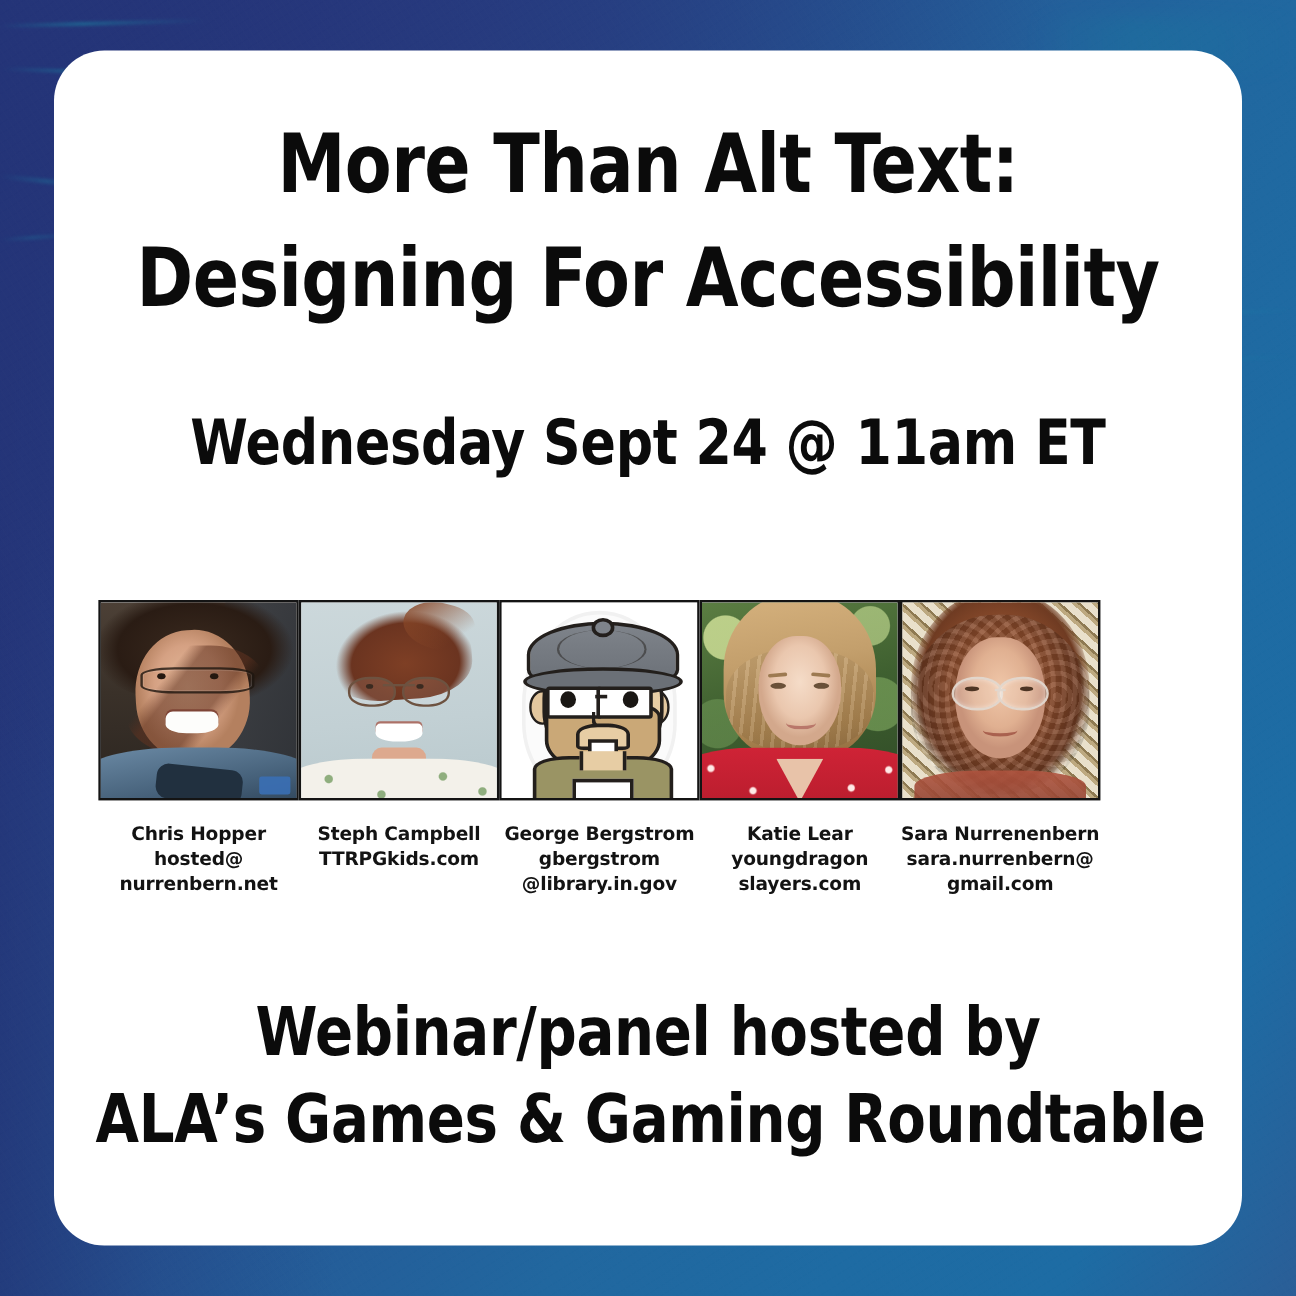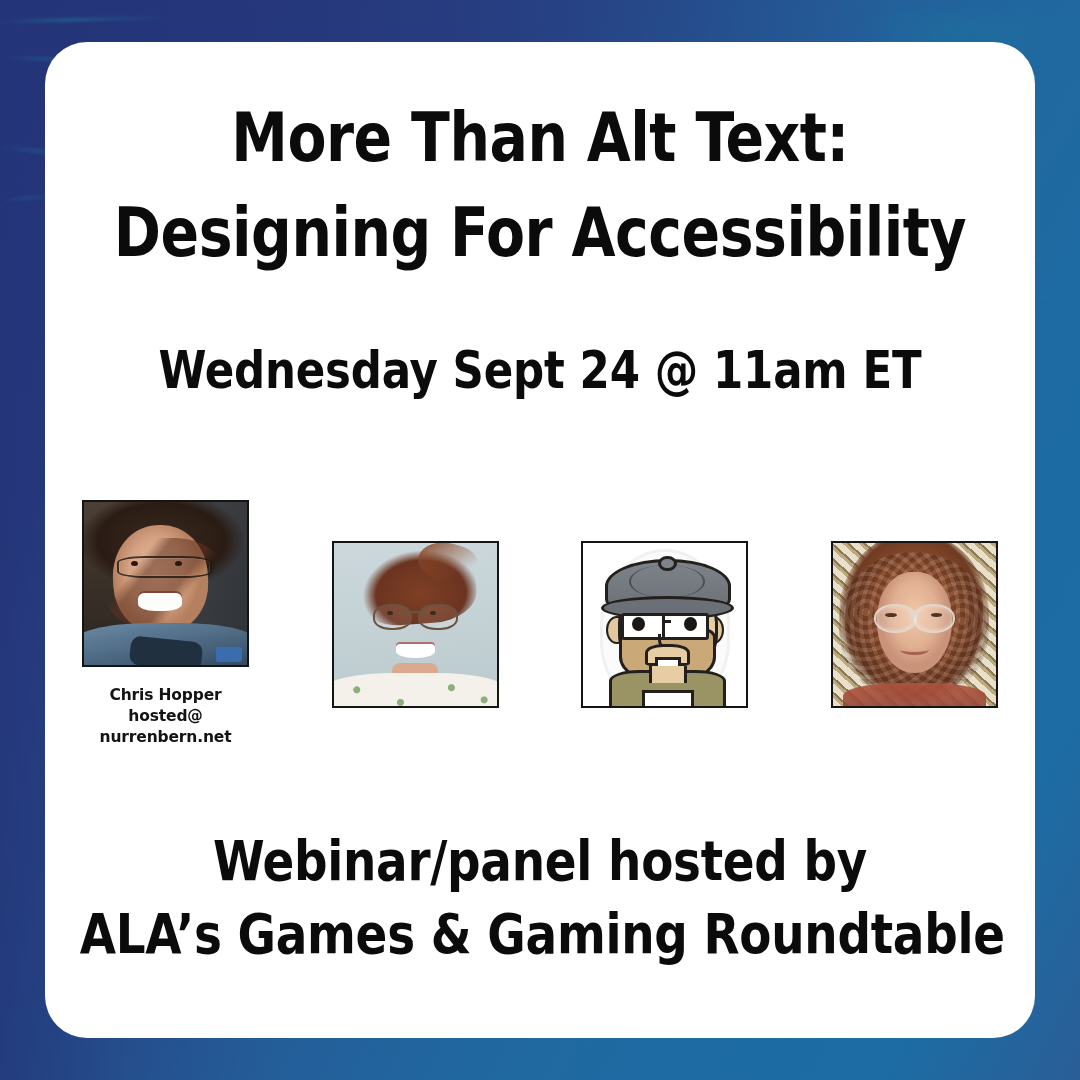--- a/index.html
+++ b/index.html
@@ -116,24 +116,24 @@
     white-space: nowrap;
     transform: scaleX(0.93);
     transform-origin: 50% 50%;
   }
 
   
   #speakers {
     position: absolute;
     left: 37px;
     top: 458px;
-    width: 916px;
+    width: 752px;
     display: flex;
     justify-content: space-between;
-    align-items: center;
+    align-items: flex-start;
   }
   .speaker { width: 167px; }
   .photo-frame {
     width: 167px;
     height: 167px;
     box-sizing: border-box;
     border: 2px solid #141414;
     overflow: hidden;
     position: relative;
     background: #ddd;
@@ -518,20 +518,24 @@
             <div class="glasses">
               <div class="lens l"></div>
               <div class="lens r"></div>
             </div>
             <div class="bridge"></div>
             <div class="eye l"></div>
             <div class="eye r"></div>
             <div class="smile"></div>
             <div class="shirt"></div>
           </div>
+        </div>
+        <div class="speaker-caption">
+          <span class="cap-line">Steph Campbell</span>
+          <span class="cap-line">TTRPGkids.com</span>
         </div>
       </div>
 
       <div class="speaker">
         <div class="photo-frame">
           <div class="photo-inner p-george">
             <div class="halo"></div>
             <div class="ear l"></div>
             <div class="ear r"></div>
             <div class="head"></div>
@@ -546,38 +550,69 @@
             <div class="g-eye l"></div>
             <div class="g-eye r"></div>
             <div class="nose"></div>
             <div class="mouth"></div>
             <div class="goatee"></div>
             <div class="body"></div>
             <div class="body-neck"></div>
             <div class="body-pocket"></div>
           </div>
         </div>
+        <div class="speaker-caption">
+          <span class="cap-line">George Bergstrom</span>
+          <span class="cap-line">gbergstrom</span>
+          <span class="cap-line">@library.in.gov</span>
+        </div>
       </div>
 
+      <div class="speaker">
+        <div class="photo-frame">
+          <div class="photo-inner p-katie">
+            <div class="hair"></div>
+            <div class="hair-wave"></div>
+            <div class="face"></div>
+            <div class="brow l"></div>
+            <div class="brow r"></div>
+            <div class="eye l"></div>
+            <div class="eye r"></div>
+            <div class="smile"></div>
+            <div class="top"></div>
+            <div class="vneck"></div>
+          </div>
+        </div>
+        <div class="speaker-caption">
+          <span class="cap-line">Katie Lear</span>
+          <span class="cap-line">youngdragon</span>
+          <span class="cap-line">slayers.com</span>
+        </div>
+      </div>
 
       <div class="speaker">
         <div class="photo-frame">
           <div class="photo-inner p-sara">
             <div class="hair"></div>
             <div class="hair-curl"></div>
             <div class="face"></div>
             <div class="s-lens l"></div>
             <div class="s-lens r"></div>
             <div class="s-bridge"></div>
             <div class="eye l"></div>
             <div class="eye r"></div>
             <div class="smile"></div>
             <div class="top"></div>
           </div>
         </div>
+        <div class="speaker-caption">
+          <span class="cap-line">Sara Nurrenenbern</span>
+          <span class="cap-line">sara.nurrenbern@</span>
+          <span class="cap-line">gmail.com</span>
+        </div>
       </div>
 
     </div>
 
     <div id="footer">
       <span class="ft-line">Webinar/panel hosted by</span>
       <span class="ft-line">ALA’s Games &amp; Gaming Roundtable</span>
     </div>
 
   </div>

